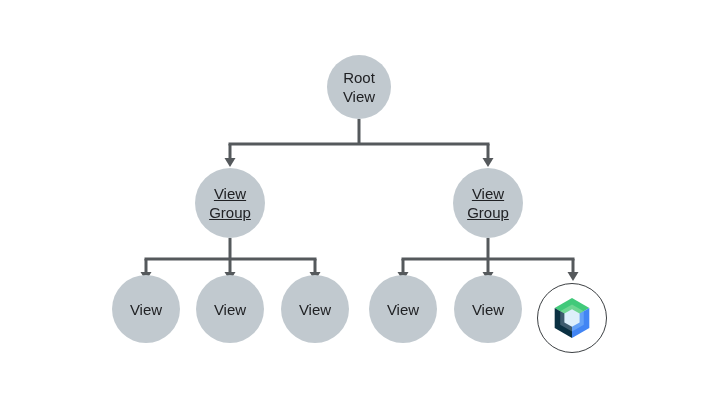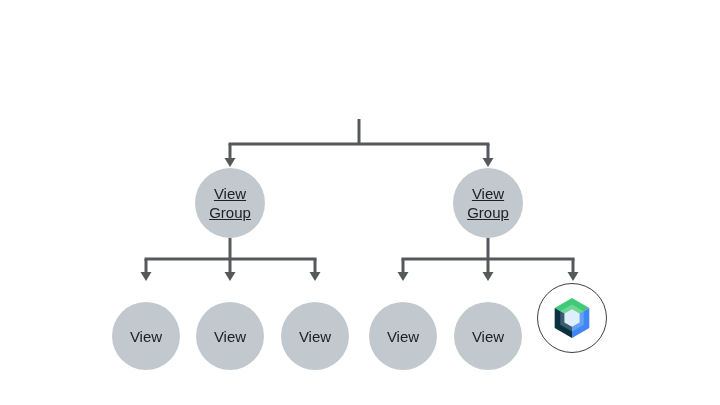--- a/index.html
+++ b/index.html
@@ -35,21 +35,21 @@
     text-align: center;
     color: var(--text);
     font-size: 15px;
     line-height: 19px;
   }
   .node .label { display: block; width: 52px; }
   .node-root   { left: 327px; top: 55px;  width: 64px; height: 64px; }
   .node-group  { width: 70px; height: 70px; top: 168px; text-decoration: underline; }
   .node-group-left  { left: 195px; }
   .node-group-right { left: 453px; }
-  .node-leaf { width: 68px; height: 68px; top: 302px; }
+  .node-leaf { width: 68px; height: 68px; top: 275px; }
   .node-leaf-1 { left: 112px; }
   .node-leaf-2 { left: 196px; }
   .node-leaf-3 { left: 281px; }
   .node-leaf-4 { left: 369px; }
   .node-leaf-5 { left: 454px; }
   .node-compose {
     left: 537px; top: 283px;
     width: 70px; height: 70px;
     background: #FFFFFF;
     border: 1.5px solid var(--compose-ring);
@@ -83,20 +83,23 @@
     <path d="M488,238 V259"></path>
     <path d="M401.5,259 H574.5"></path>
     <path d="M403,259 V273"></path>
     <polygon points="397.5,272 408.5,272 403,281"></polygon>
     <path d="M488,259 V273"></path>
     <polygon points="482.5,272 493.5,272 488,281"></polygon>
     <path d="M573,259 V273"></path>
     <polygon points="567.5,272 578.5,272 573,281"></polygon>
   </svg>
 
+  <div class="node node-root">
+    <span class="label">Root View</span>
+  </div>
 
   <div class="node node-group node-group-left">
     <span class="label">View Group</span>
   </div>
 
   <div class="node node-group node-group-right">
     <span class="label">View Group</span>
   </div>
 
   <div class="node node-leaf node-leaf-1">

